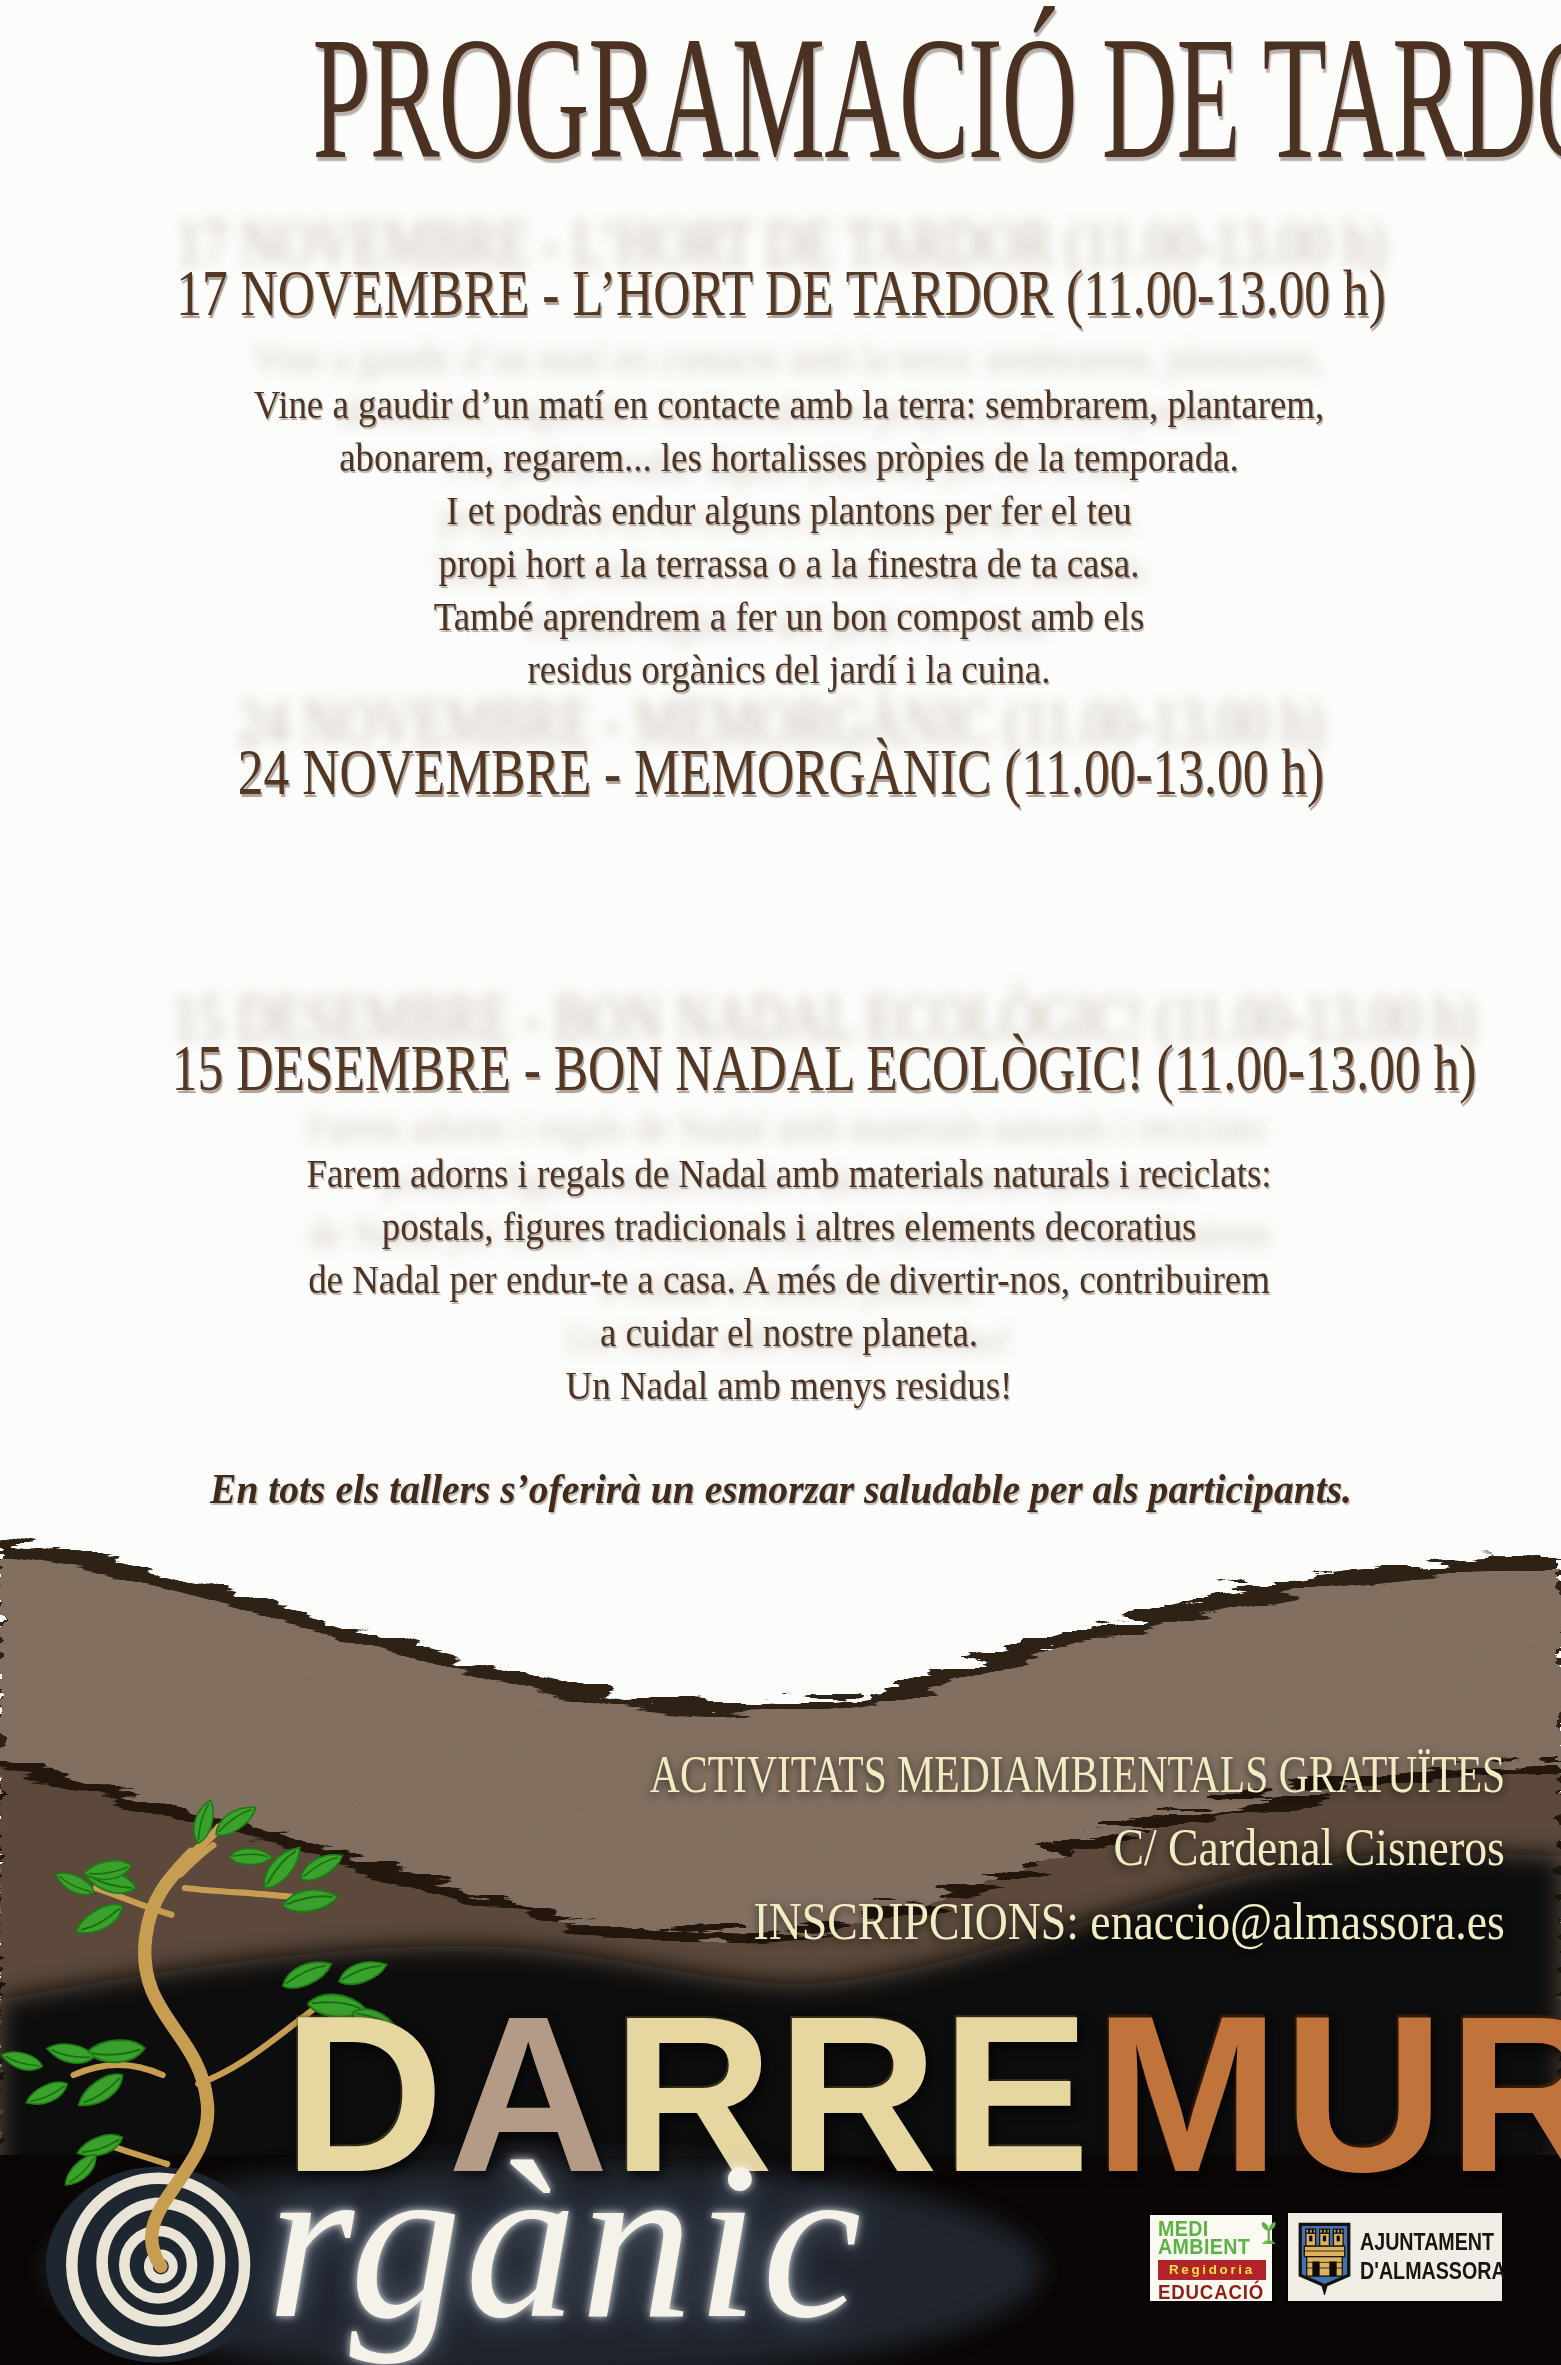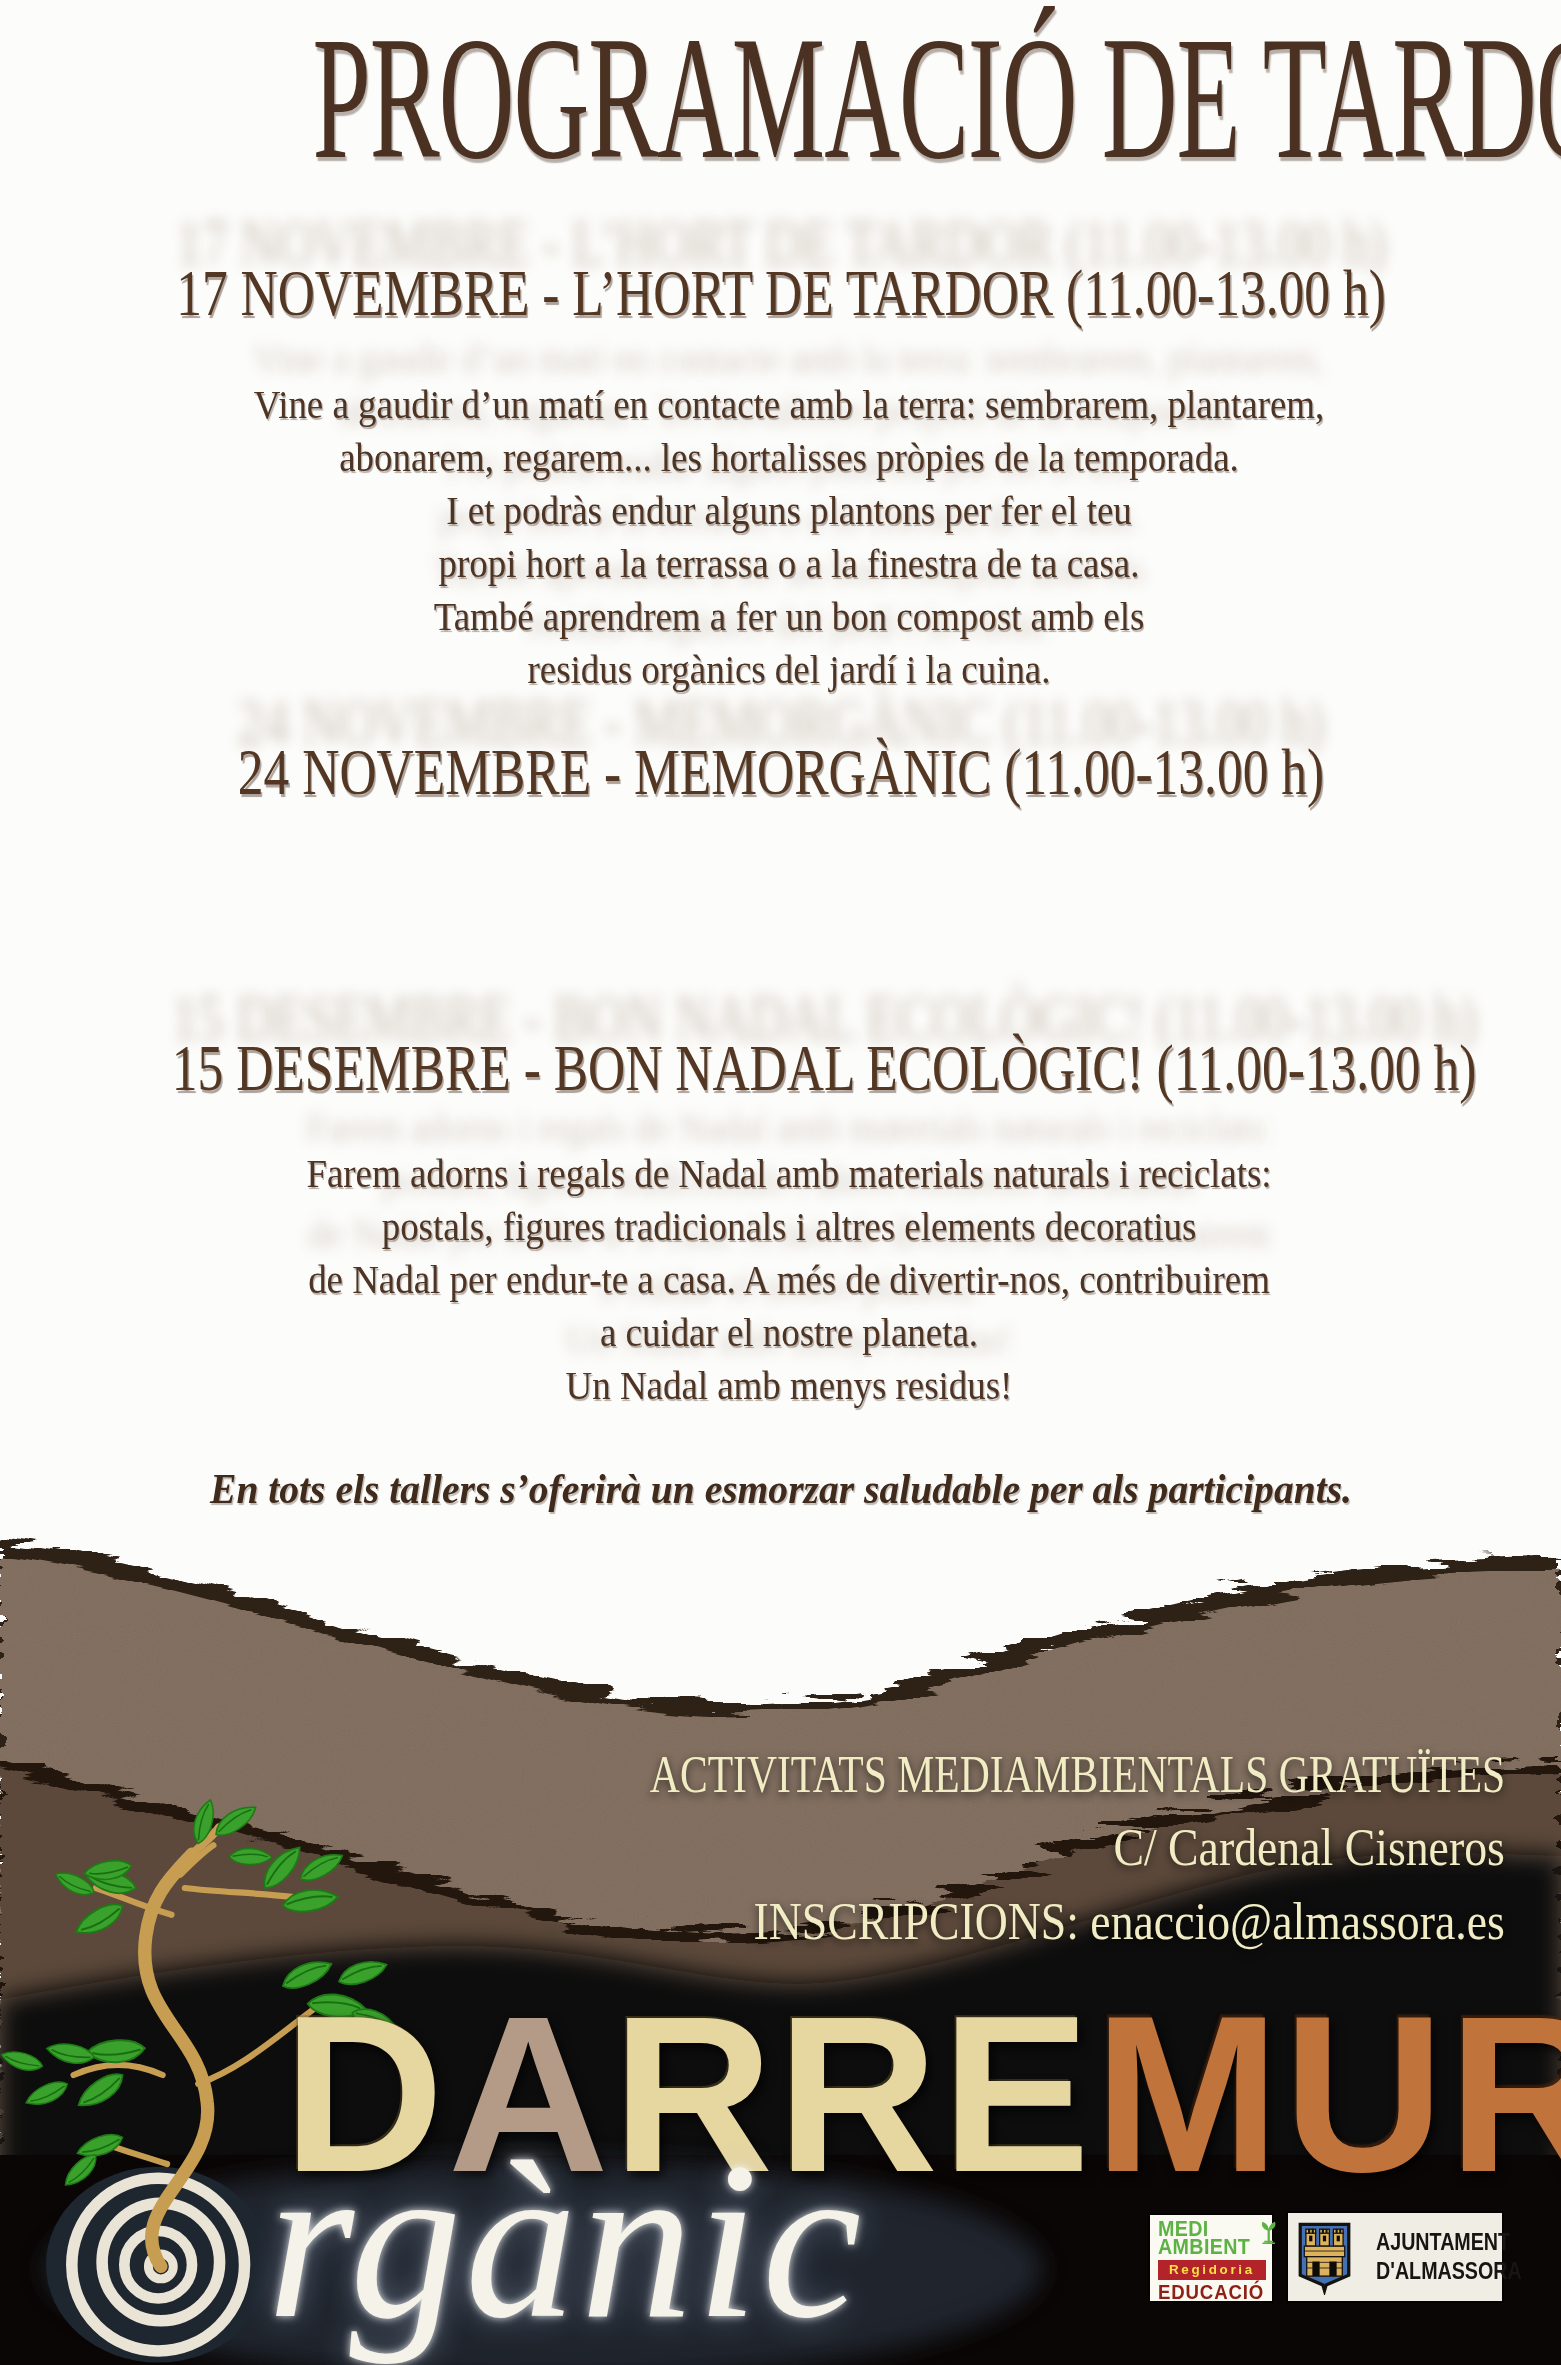--- a/index.html
+++ b/index.html
@@ -66,21 +66,21 @@
   .ma-row{display:flex;justify-content:space-between;align-items:flex-start;}
   .ma-green{color:#5cb243;font-weight:bold;font-size:21.4px;line-height:0.88;letter-spacing:0.4px;
             transform:scaleX(0.92);transform-origin:0 0;}
   .sprout{width:21.4px;height:25px;flex:0 0 auto;margin-top:0.9px;}
   .ma-reg{background:#b2232a;color:#fde047;font-weight:bold;font-size:13.4px;line-height:1;
           text-align:center;letter-spacing:2.7px;padding:3.6px 0 2.7px;margin-top:2.7px;}
   .ma-edu{color:#8e2016;font-weight:bold;font-size:19.6px;line-height:1;letter-spacing:0.9px;
           margin-top:3.6px;transform:scaleX(0.95);transform-origin:0 0;}
 
   .badge-aj{position:absolute;left:1288px;top:2213px;width:214px;height:88px;box-sizing:border-box;
-            background:#f0ede5;display:flex;align-items:center;gap:24px;padding:6.2px 5.3px 6.2px 9px;
+            background:#f0ede5;display:flex;align-items:center;gap:8px;padding:6.2px 5.3px 6.2px 9px;
             box-shadow:0 0 0 1.8px rgba(0,0,0,0.6);}
   .shield{width:55px;height:75px;flex:0 0 auto;}
   .aj-text{font-family:"Liberation Sans",sans-serif;font-weight:bold;color:#161514;
            font-size:24px;line-height:1.2;letter-spacing:0;white-space:nowrap;
            transform:scaleX(0.82);transform-origin:0 50%;}
 </style>
 </head>
 <body>
 
 <div class="poster">

